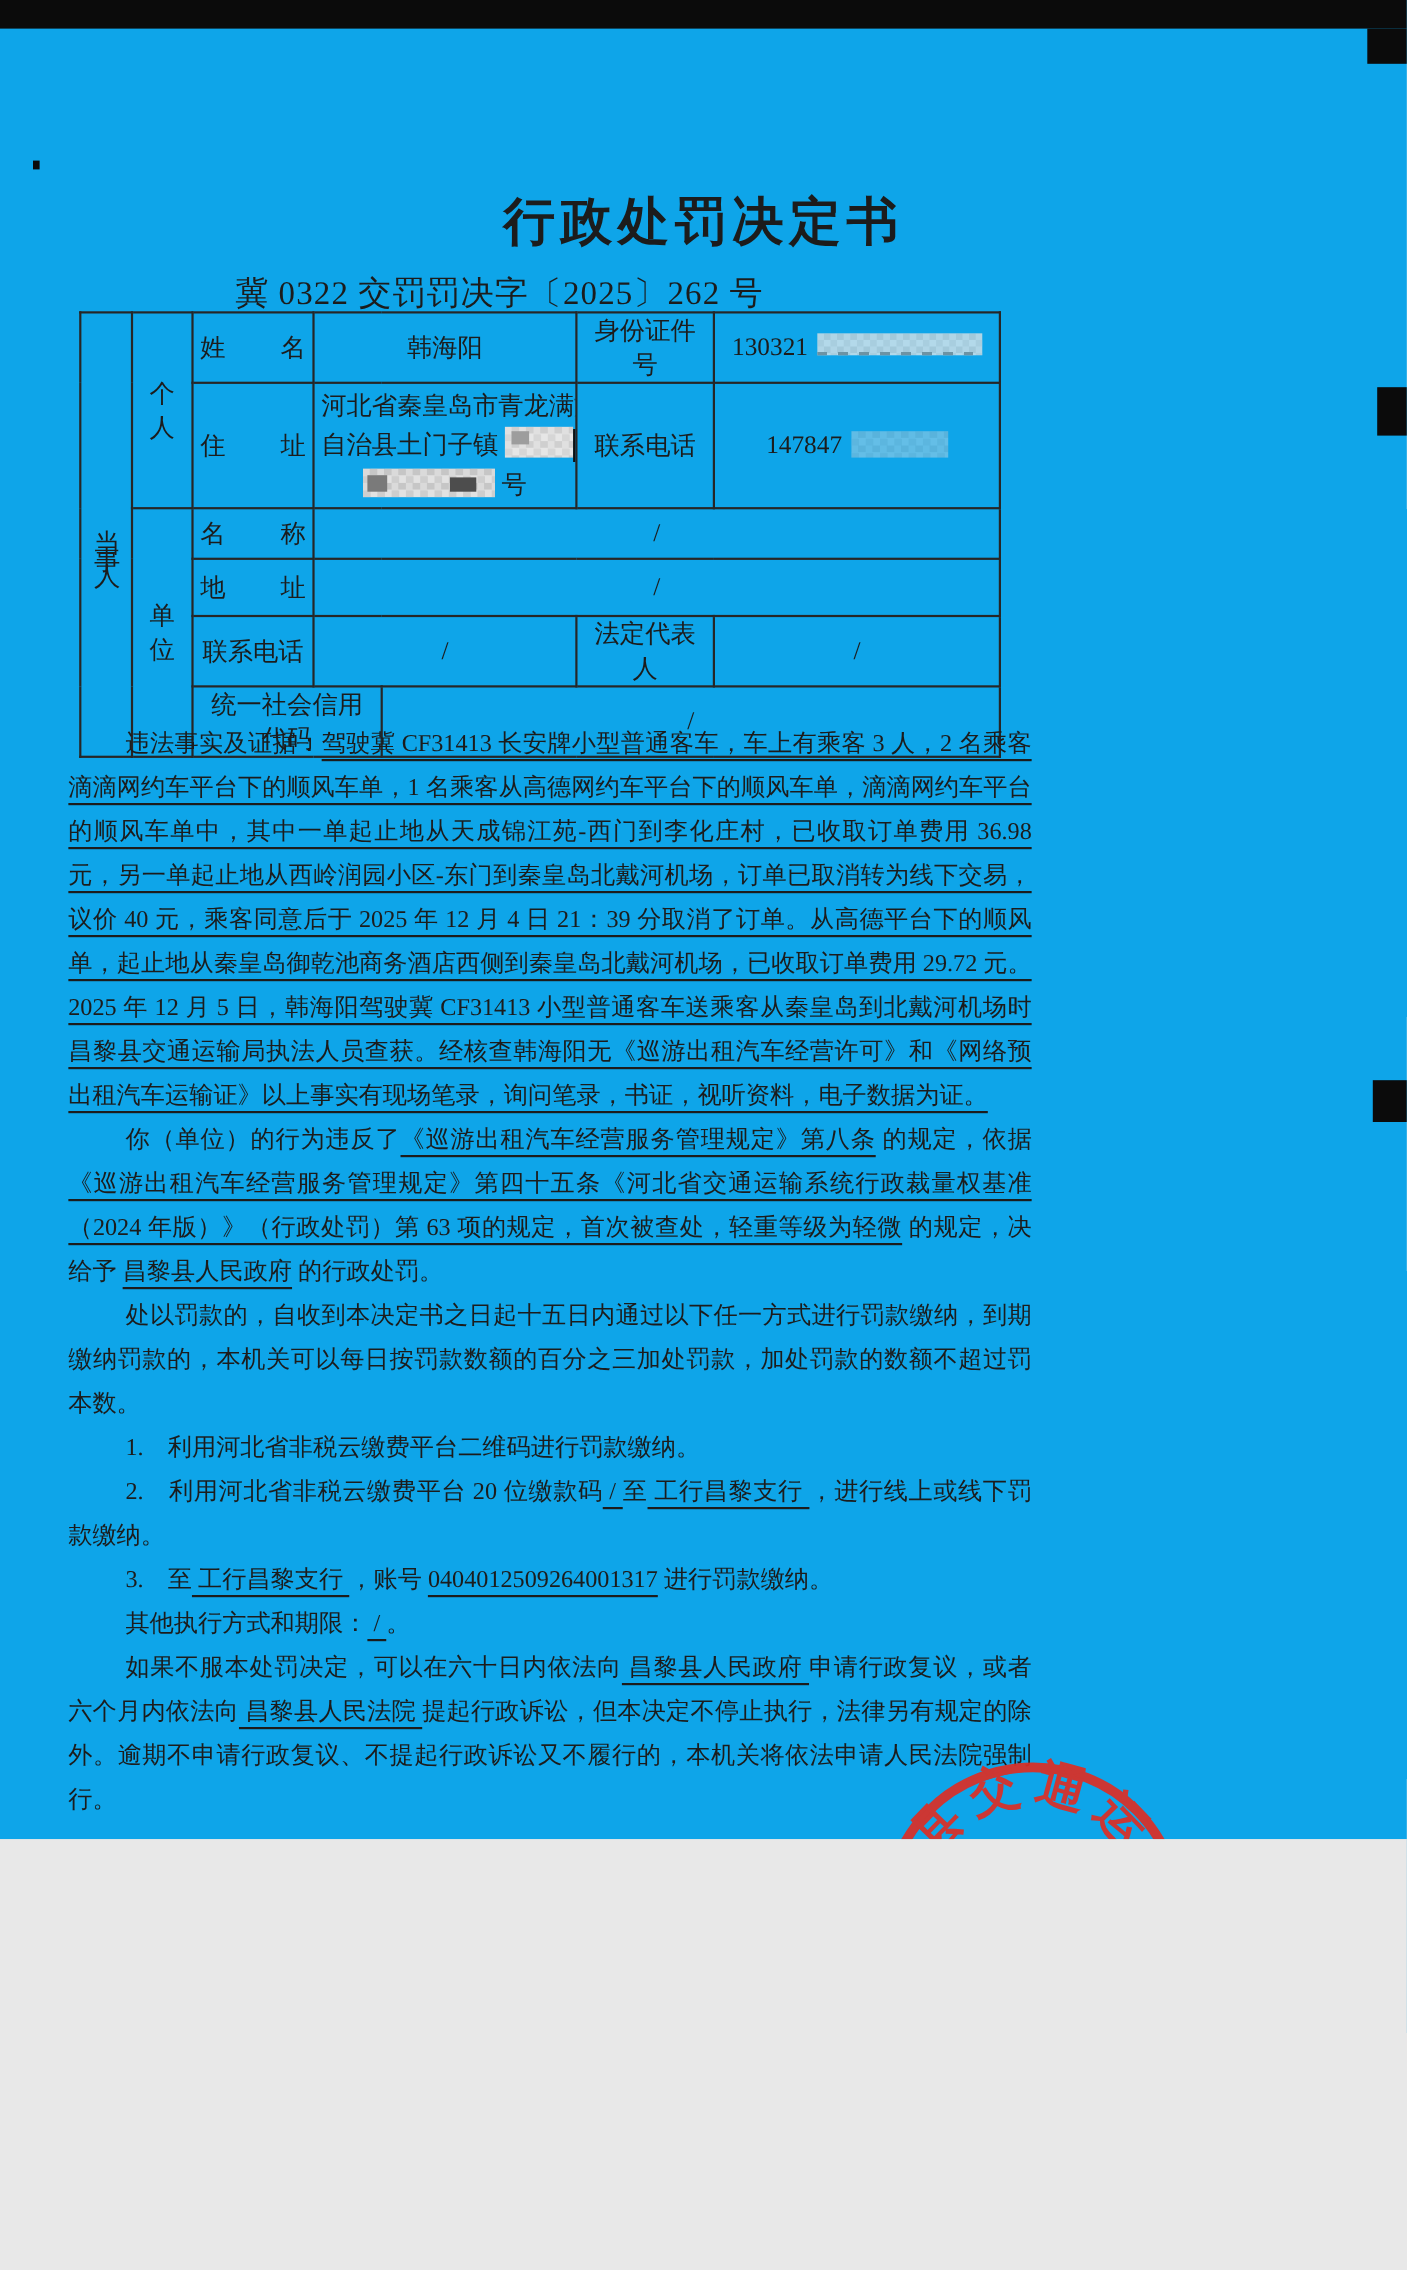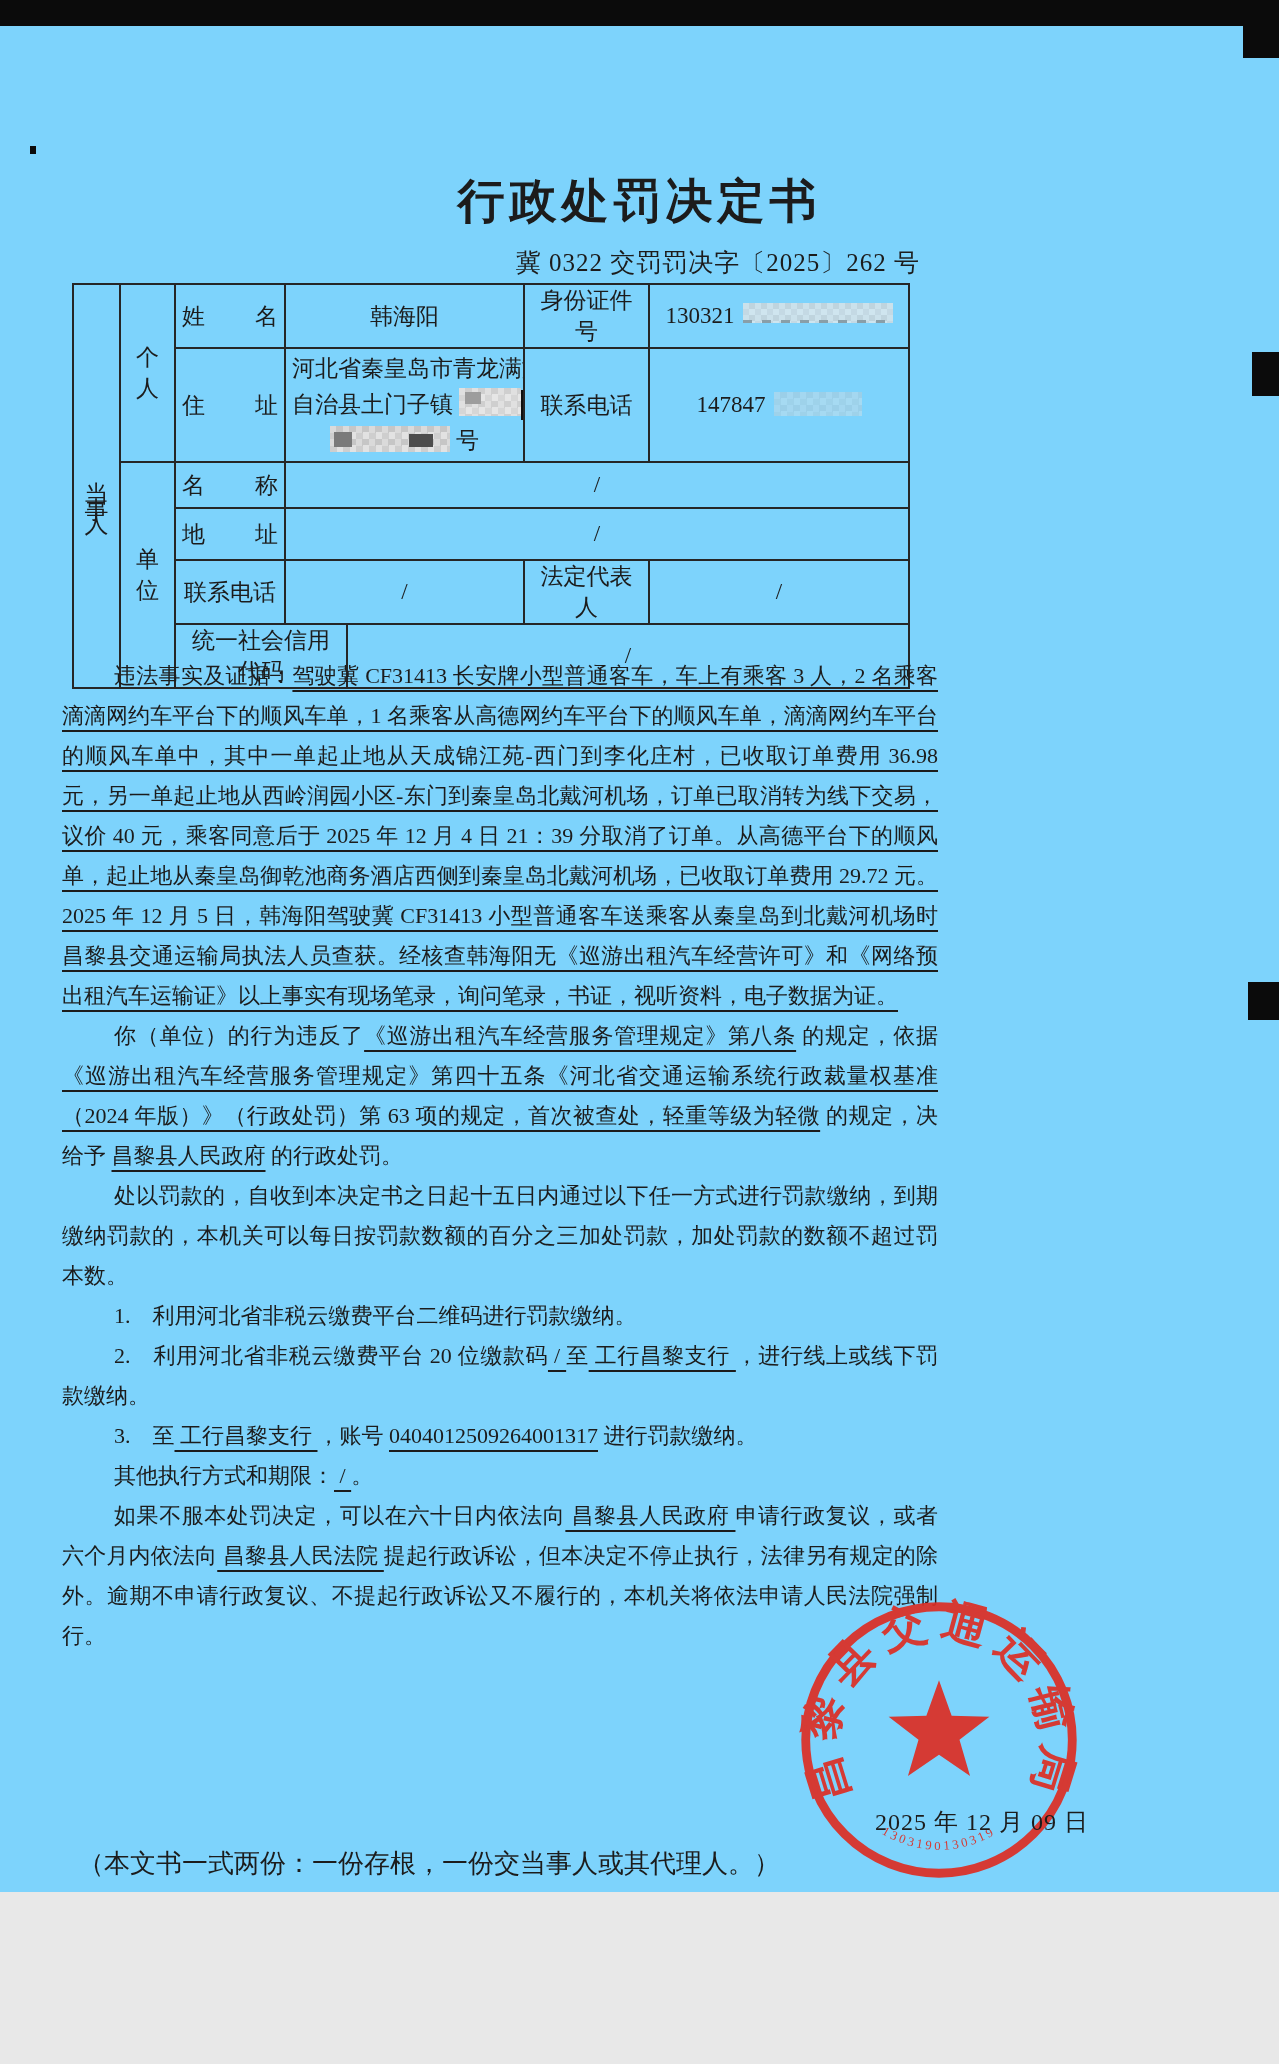--- a/index.html
+++ b/index.html
@@ -1,29 +1,29 @@
 <!DOCTYPE html>
 <html><head>
 <meta charset="utf-8">
 <style>
   html,body { margin:0; padding:0; background:#e8e8e8; }
   .page {
-    position:relative; width:1279px; height:1892px; margin:0 auto;
-    background:#7dd3fc; overflow:hidden;
+    position:relative; width:1279px; height:1672px; margin:0 auto;
+    background:#0ea5e9; overflow:hidden;
     font-family:"Liberation Serif","DejaVu Serif",serif; color:#1c1c1c;
   }
   .artifact { position:absolute; background:#0b0b0b; }
 
   .title {
     position:absolute; top:170px; left:0; width:100%;
     text-align:center; font-size:47px; font-weight:bold; letter-spacing:5px;
   }
   .doc-no {
     position:absolute; top:246px; left:0; width:908px;
-    text-align:right; font-size:25px; letter-spacing:1px;margin-left:12px;
+    text-align:center; font-size:30px; letter-spacing:1px;
   }
 
   
   table.party {
     position:absolute; top:283px; left:72px; width:836px;
     border-collapse:collapse; table-layout:fixed; font-size:23px;
   }
   table.party td {
     border:2px solid #262626; padding:0 6px;
     text-align:center; vertical-align:middle; overflow:hidden;

